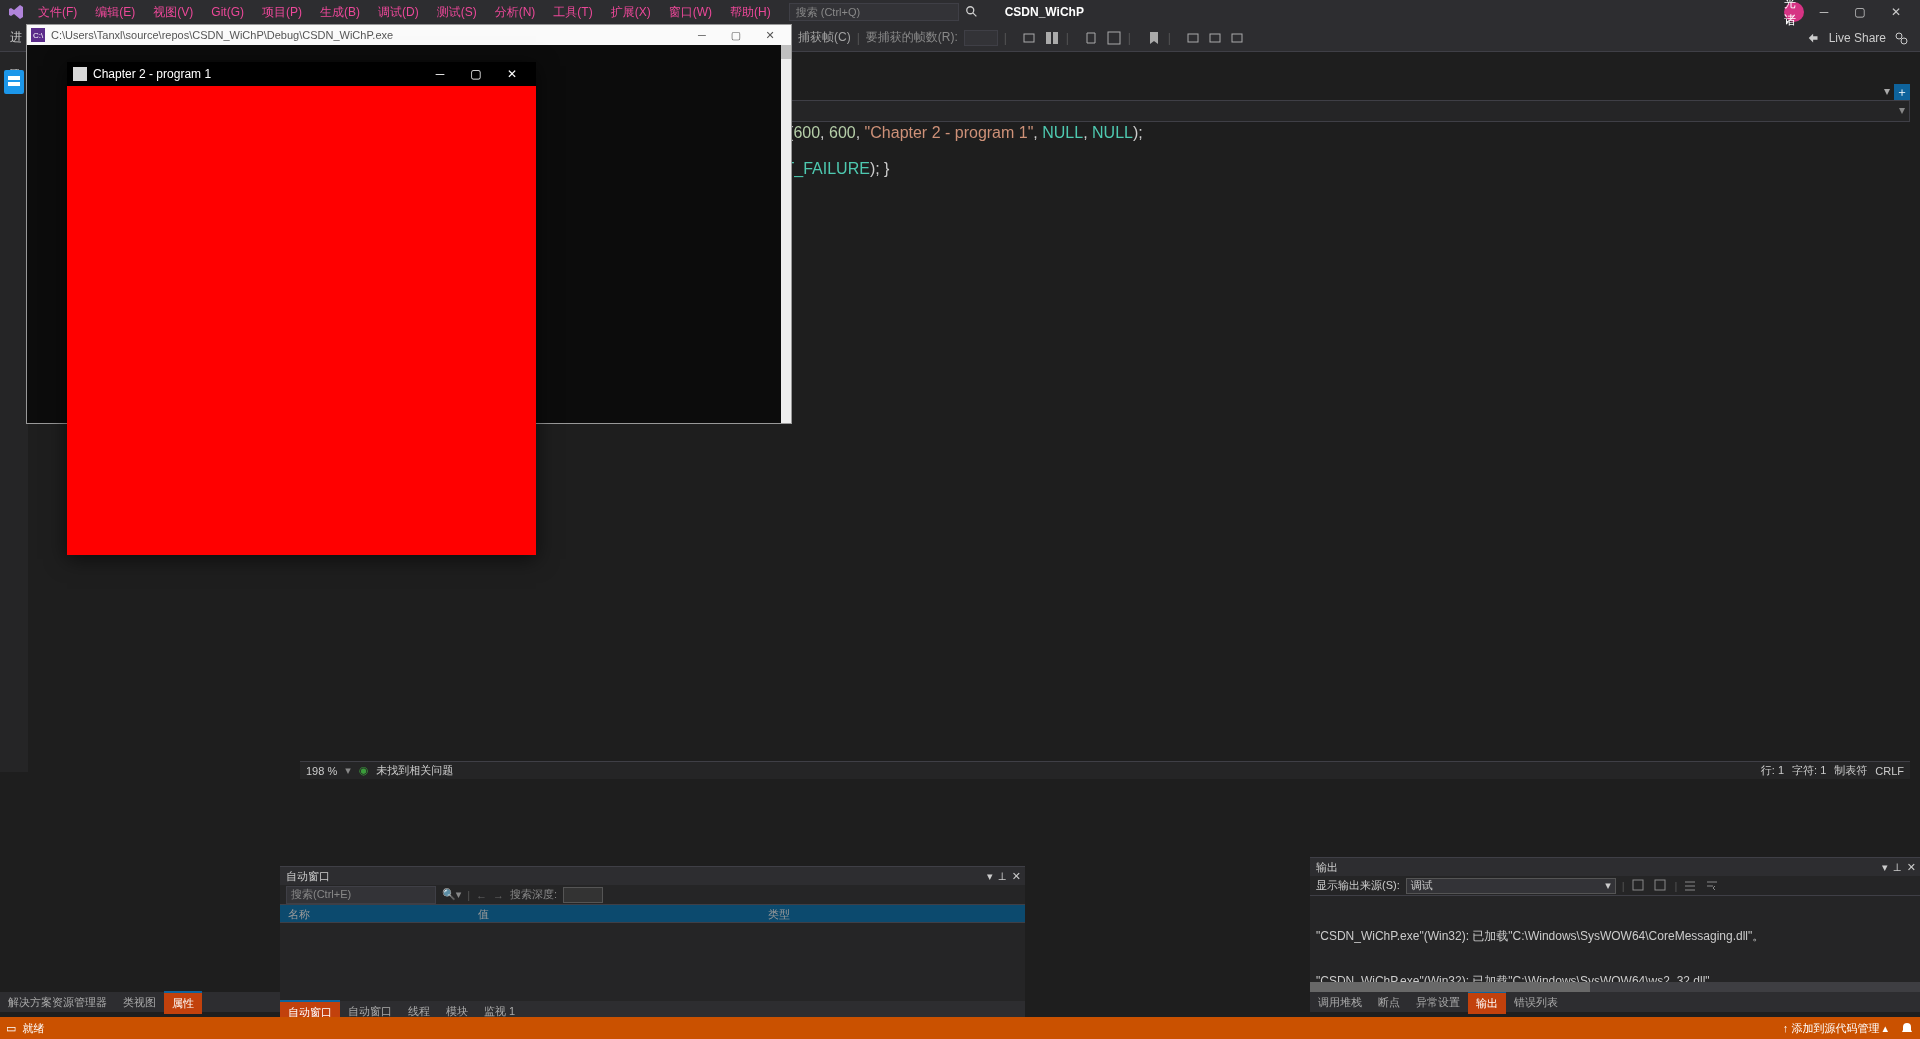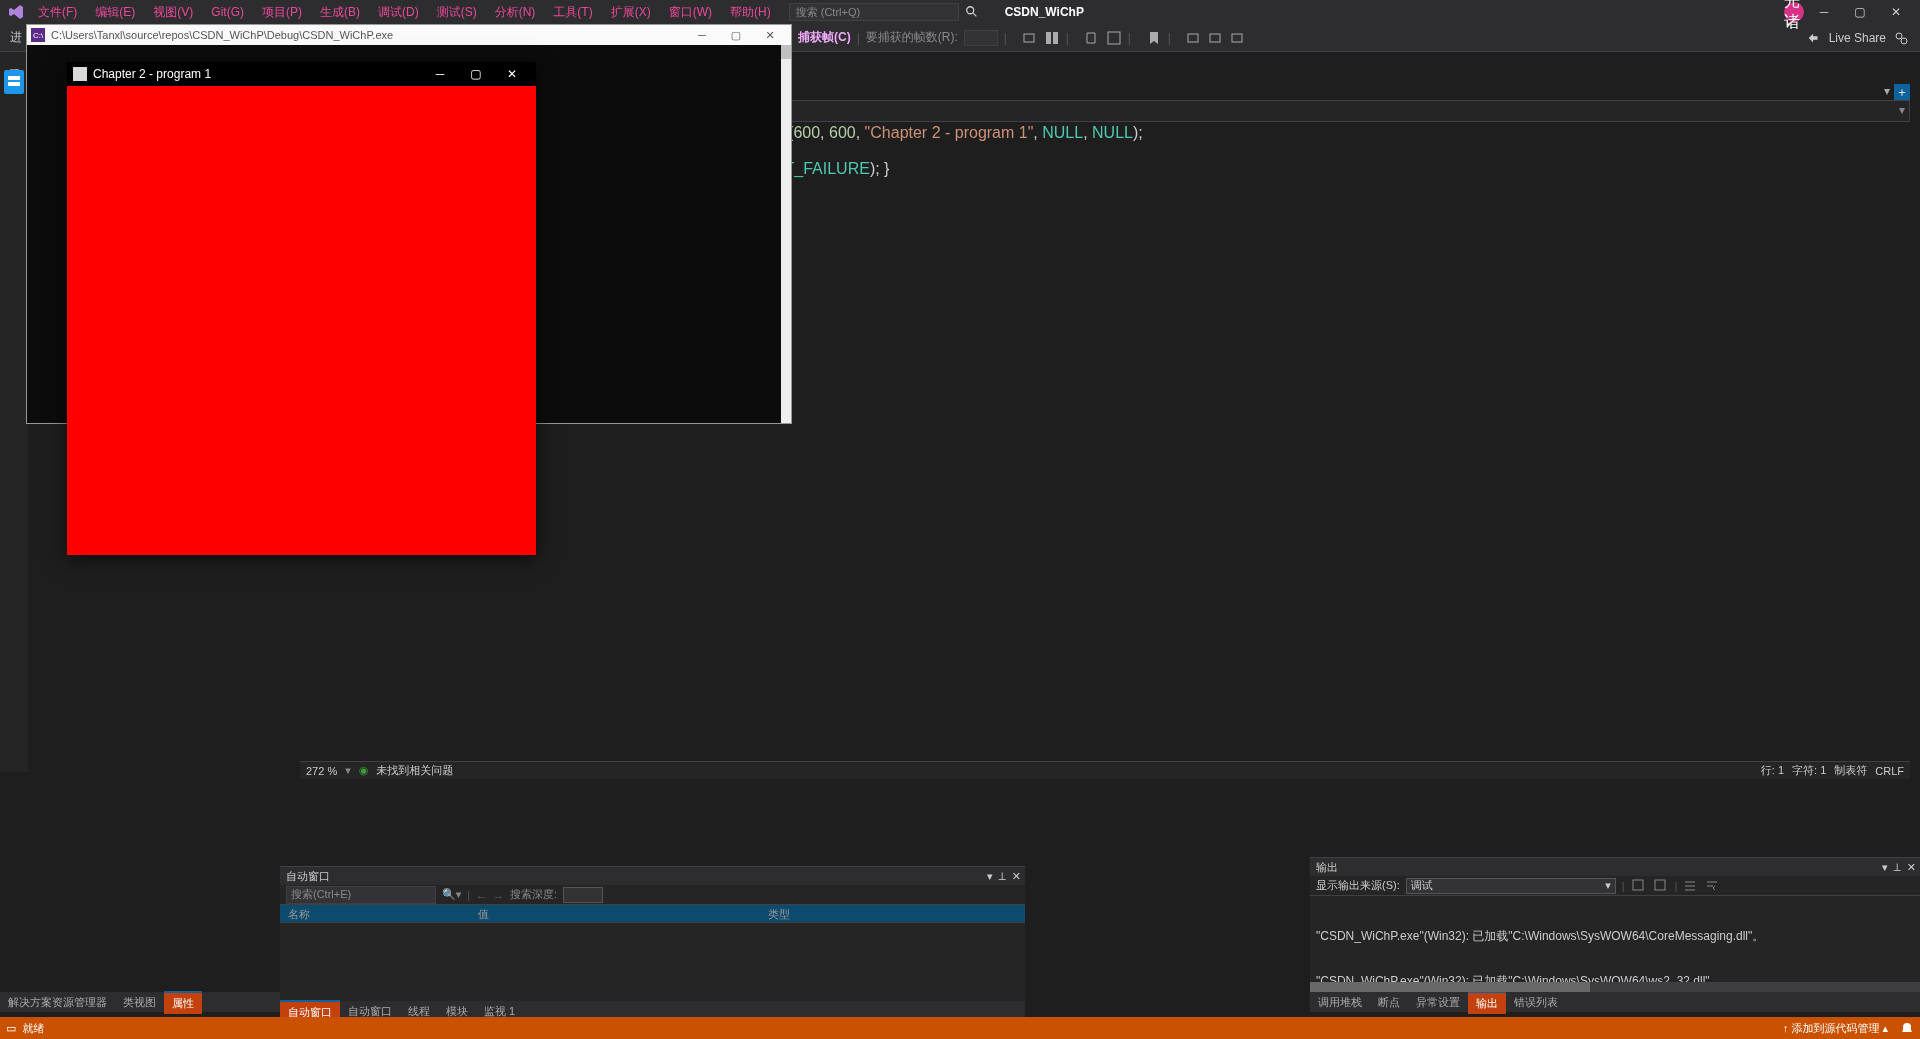--- a/index.html
+++ b/index.html
@@ -6,21 +6,21 @@
 body { width: 1920px; height: 1039px; background: #1e1e1e; color: #ccc; font-size: 12px; overflow: hidden; position: relative; }
 
 
 .vs-menubar { height: 24px; background: #2d2d30; display: flex; align-items: center; padding: 0 4px; gap: 2px; }
 .vs-logo { width: 24px; height: 24px; display: flex; align-items: center; justify-content: center; color: #b084da; font-weight: bold; }
 .menu-item { padding: 7px 8px; color: #ec4899; cursor: pointer; }
 .vs-search { margin-left: 8px; width: 170px; height: 18px; background: #333337; border: 1px solid #3f3f46; color: #888; padding: 0 6px; font-size: 11px; display: flex; align-items: center; }
 .search-icon { margin-left: 4px; color: #ccc; }
 .project-name { margin-left: 24px; color: #fff; font-weight: bold; flex: 1; }
 .win-controls-top { display: flex; gap: 4px; align-items: center; margin-right: 4px; }
-.avatar { width: 20px; height: 20px; border-radius: 50%; background: #d63384; display: flex; align-items: center; justify-content: center; font-size: 16px; color: #fff; }
+.avatar { width: 20px; height: 20px; border-radius: 50%; background: #d63384; display: flex; align-items: center; justify-content: center; font-size: 12px; color: #fff; }
 .win-btn-top { width: 32px; height: 24px; display: flex; align-items: center; justify-content: center; color: #ccc; }
 
 
 .vs-toolbar { height: 28px; background: #2d2d30; display: flex; align-items: center; padding: 0 4px; border-bottom: 1px solid #3f3f46; }
 .tb-left-cluster { display: flex; align-items: center; gap: 2px; }
 .tb-right-cluster { display: flex; align-items: center; gap: 8px; margin-left: auto; margin-right: 8px; }
 .tb-ic { width: 16px; height: 16px; display: inline-block; }
 
 
 .vs-left-strip { position: absolute; left: 0; top: 52px; width: 28px; height: 720px; background: #252526; display: flex; flex-direction: column; align-items: center; padding-top: 4px; gap: 6px; }
@@ -121,21 +121,21 @@
     <span class="win-btn-top">▢</span>
     <span class="win-btn-top">✕</span>
   </div>
 </div>
 
 <div class="vs-toolbar">
   <div class="tb-left-cluster">
     <span style="padding:0 6px;">进</span>
   </div>
   <div style="margin-left:770px; display:flex; align-items:center; gap:6px;">
-    <span style="color:#f0abfc;font-weight:bold;">捕获帧(C)</span>
+    <span style="color:#a3a3a3;">捕获帧(C)</span>
     <span style="color:#555;">|</span>
     <span style="color:#888;">要捕获的帧数(R):</span>
     <span style="width:34px; height:16px; background:#333337; border:1px solid #3f3f46; display:inline-block;"></span>
     <span style="width:12px; color:#555;">|</span>
     <span class="tb-ic">
         <svg width="16" height="16">
           <rect x="2" y="4" width="10" height="8" stroke="#aaa" fill="none"></rect>
         </svg>
       </span>
     <span class="tb-ic">
@@ -217,21 +217,21 @@
     <div class="code-line"><span class="gutter"></span><span class="fold"></span><span class="code" style="padding-left:240px;"><span class="f">urrent</span>(<span class="n">window</span>);</span></div>
     <div class="code-line"><span class="gutter"></span><span class="fold"></span><span class="code" style="padding-left:240px;">= <span class="t">GLEW_OK</span>) { <span class="f">exit</span>(<span class="t">EXIT_FAILURE</span>); }</span></div>
     <div class="code-line"><span class="gutter"></span><span class="fold"></span><span class="code" style="padding-left:240px;">(<span class="c">1</span>);</span></div>
     <div class="code-line" style="height:60px;"></div>
     <div class="code-line"><span class="gutter">25</span><span class="fold">⊟</span><span class="code">        <span class="k">while</span> (!<span class="f">glfwWindowShouldClose</span>(<span class="n">window</span>)) {</span></div>
     <div class="code-line"><span class="gutter">26</span><span class="fold">│</span><span class="code">            <span class="f">display</span>(<span class="n">window</span>, <span class="f">glfwGetTime</span>());</span></div>
     <div class="code-line"><span class="gutter">27</span><span class="fold">│</span><span class="code">            <span class="f">glfwSwapBuffers</span>(<span class="n">window</span>);</span></div>
     <div class="code-line"><span class="gutter">28</span><span class="fold">│</span><span class="code">            <span class="f">glfwPollEvents</span>();</span></div>
   </div>
   <div class="editor-status">
-    <span>272 %</span>
+    <span>198 %</span>
     <span style="color:#888;">▾</span>
     <span class="ok-icon">◉</span>
     <span>未找到相关问题</span>
     <span style="margin-left:auto;">行: 1</span>
     <span>字符: 1</span>
     <span>制表符</span>
     <span>CRLF</span>
   </div>
 </div>
 

